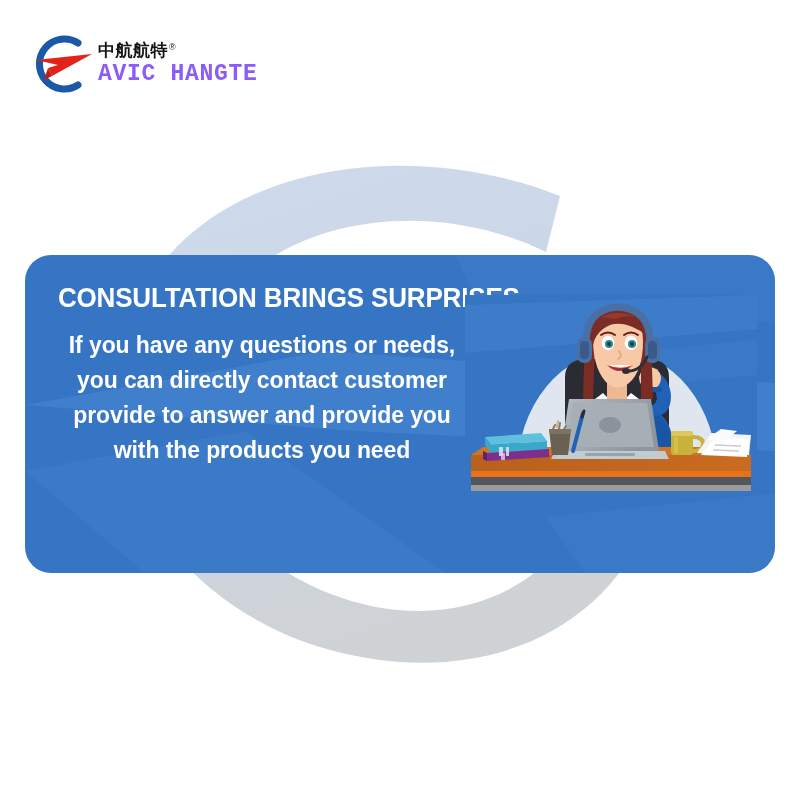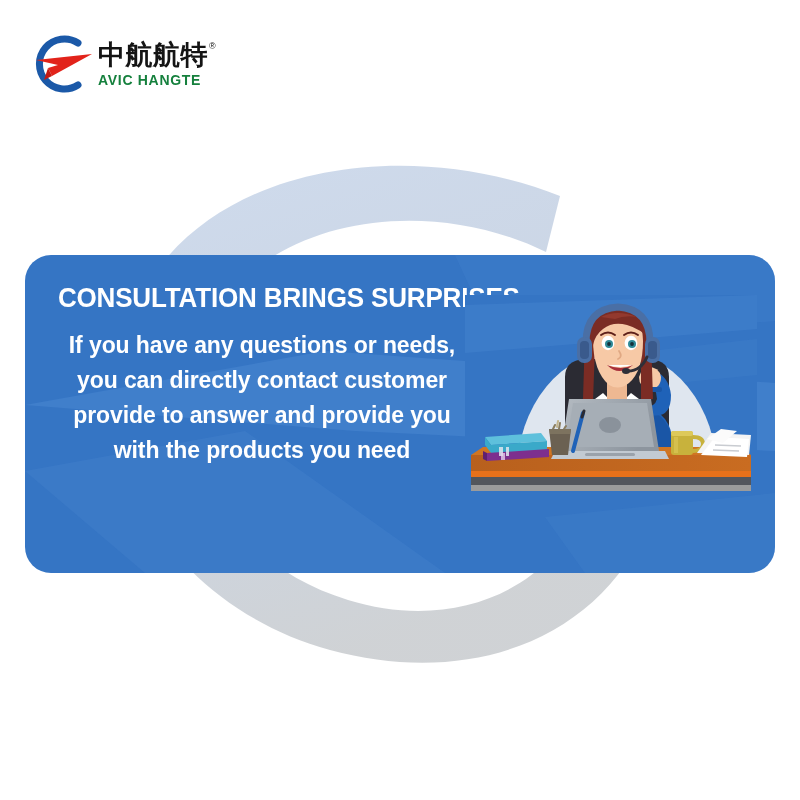--- a/index.html
+++ b/index.html
@@ -55,39 +55,39 @@
     justify-content: center;
     line-height: 1;
   }
   .logo-cn-row {
     position: relative;
     display: flex;
     align-items: flex-start;
   }
   .logo-cn {
     font-family: "DejaVu Sans", sans-serif;
-    font-size: 27px;
+    font-size: 17px;
     font-weight: 700;
     letter-spacing: 0.5px;
     color: #141414;
     line-height: 1.05;
   }
   .logo-reg {
     font-family: "Liberation Sans", sans-serif;
     font-size: 9px;
     color: #141414;
     margin-left: 1px;
     margin-top: 1px;
   }
   .logo-en {
-    font-family: Liberation Sans, sans-serif;
-    font-size: 14px;
+    font-family: Liberation Mono, monospace;
+    font-size: 23px;
     font-weight: 700;
     letter-spacing: 0.7px;
-    color: #15803d;
+    color: #8b5cf6;
     margin-top: 4px;
     white-space: nowrap;
   }
 
   
   #card {
     position: absolute;
     left: 25px;
     top: 255px;
     width: 750px;

